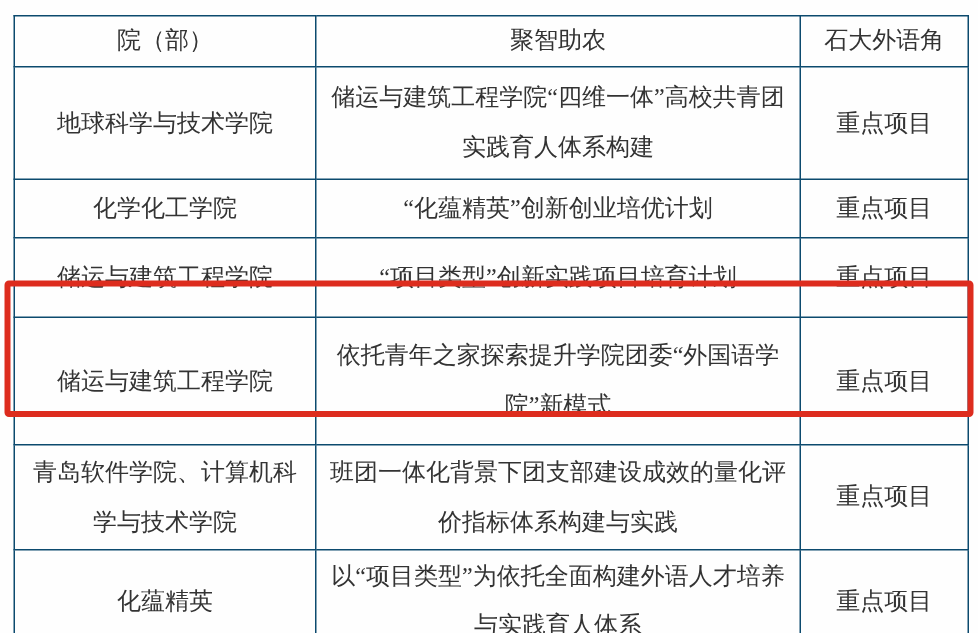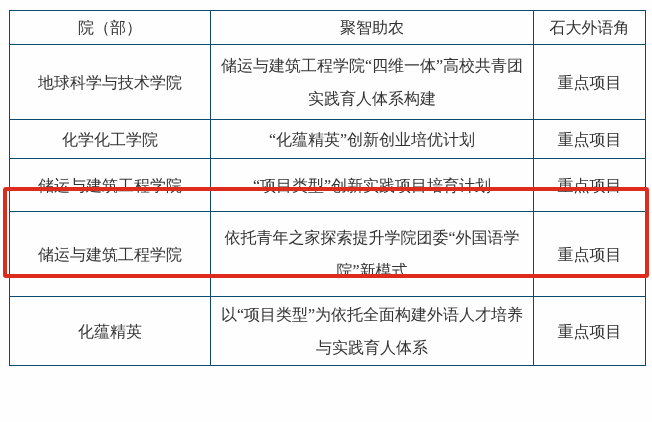--- a/index.html
+++ b/index.html
@@ -88,20 +88,25 @@
       <tr class="row-3">
         <td>储运与建筑工程学院</td>
         <td>“项目类型”创新实践项目培育计划</td>
         <td>重点项目</td>
       </tr>
       <tr class="row-4">
         <td>储运与建筑工程学院</td>
         <td>依托青年之家探索提升学院团委“外国语学院”新模式</td>
         <td>重点项目</td>
       </tr>
+      <tr class="row-5">
+        <td>青岛软件学院、计算机科学与技术学院</td>
+        <td>班团一体化背景下团支部建设成效的量化评价指标体系构建与实践</td>
+        <td>重点项目</td>
+      </tr>
       <tr class="row-6">
         <td>化蕴精英</td>
         <td>以“项目类型”为依托全面构建外语人才培养与实践育人体系</td>
         <td>重点项目</td>
       </tr>
     </tbody>
   </table>
   <div class="highlight-box"></div>
 </div>
 

